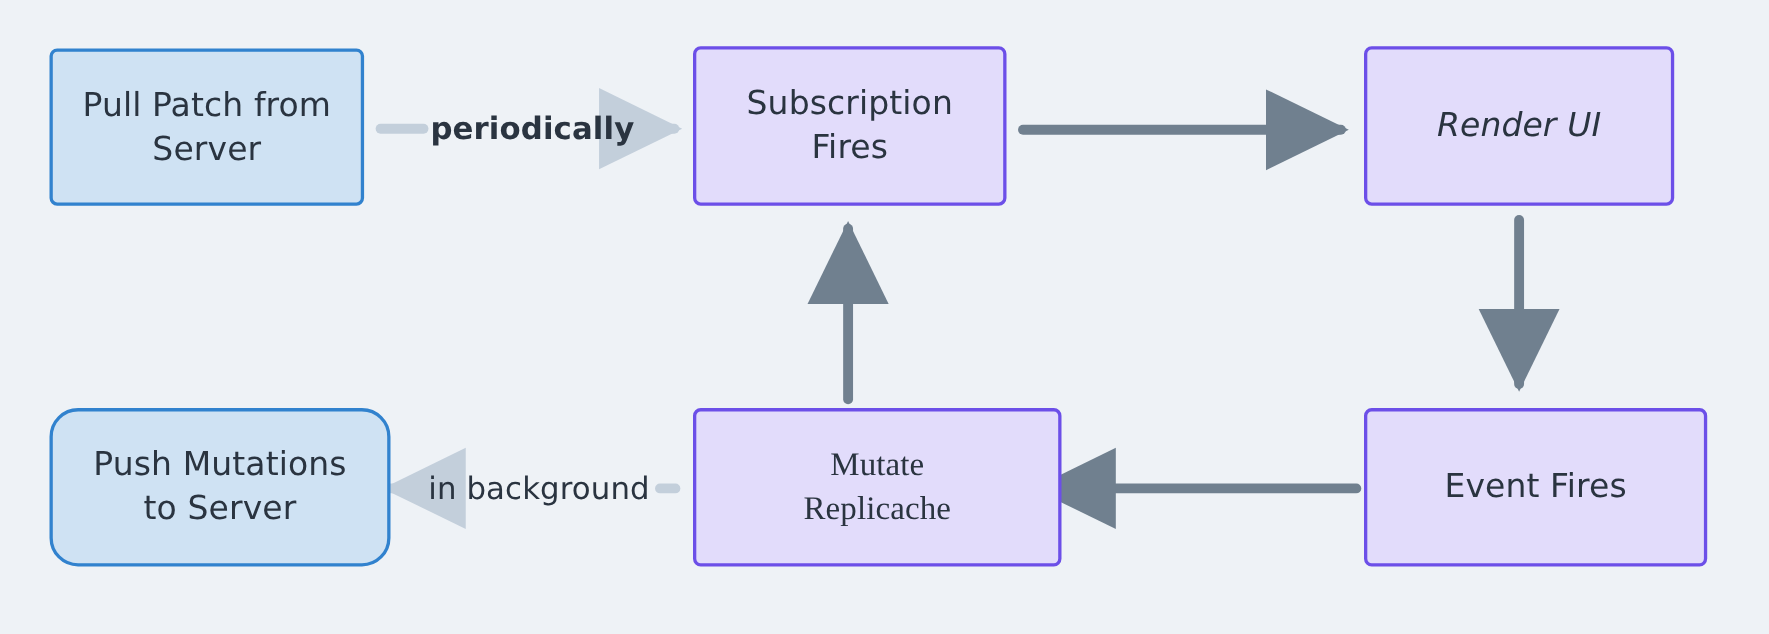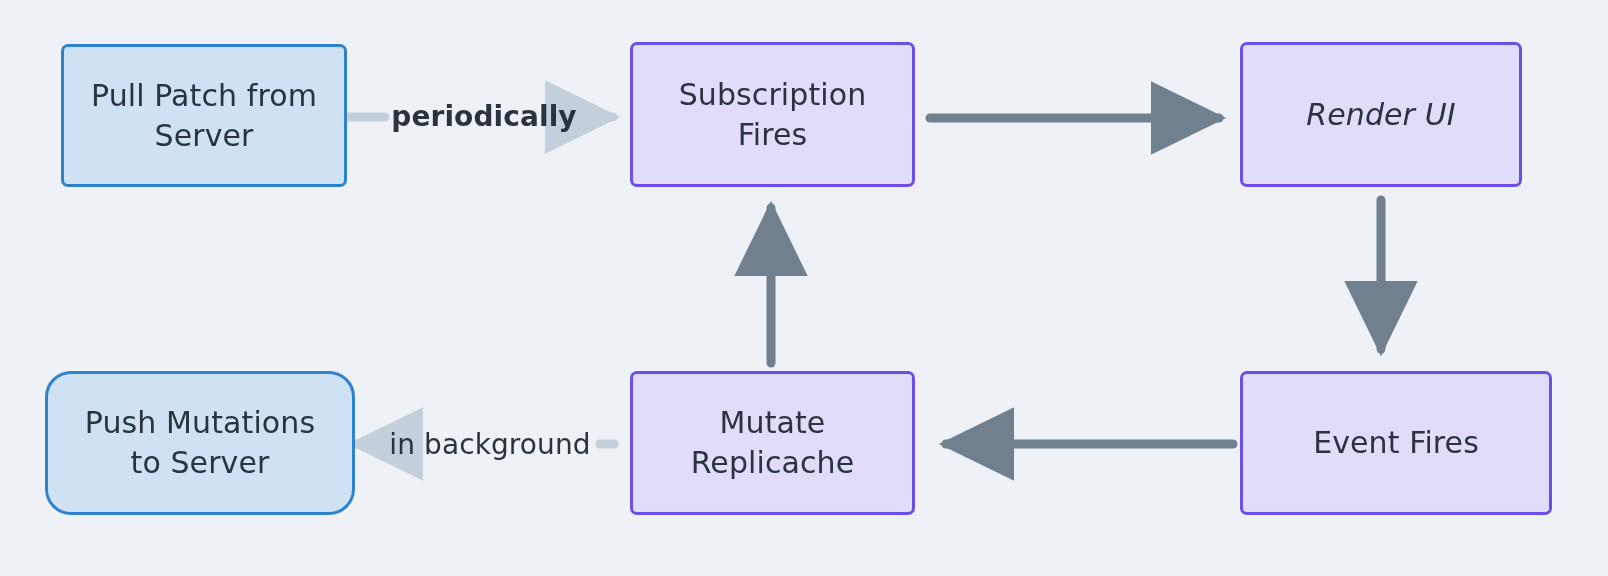--- a/index.html
+++ b/index.html
@@ -89,40 +89,40 @@
     <line x1="1381" y1="200" x2="1381" y2="349" stroke="#70808f" stroke-width="9" stroke-linecap="round" marker-end="url(#arrow-strong)"></line>
 
     <line x1="1233" y1="444" x2="946" y2="444" stroke="#70808f" stroke-width="9" stroke-linecap="round" marker-end="url(#arrow-strong)"></line>
 
     <line x1="614" y1="444" x2="600" y2="444" stroke="#c3cfdb" stroke-width="9" stroke-linecap="round"></line>
     <line x1="382" y1="444" x2="355" y2="444" stroke="#c3cfdb" stroke-width="9" stroke-linecap="round" marker-end="url(#arrow-muted)"></line>
 
     <line x1="771" y1="363" x2="771" y2="208" stroke="#70808f" stroke-width="9" stroke-linecap="round" marker-end="url(#arrow-strong)"></line>
   </svg>
 
-  <div class="node blue" style="left:45px; top:44px; width:286px; height:143px;margin-left:16px;">
+  <div class="node blue" style="left:45px; top:44px; width:286px; height:143px;">
     <span class="node-label">Pull Patch from
 Server</span>
   </div>
 
   <div class="node purple" style="left:630px; top:42px; width:285px; height:145px;">
     <span class="node-label">Subscription
 Fires</span>
   </div>
 
   <div class="node purple" style="left:1240px; top:42px; width:282px; height:145px;font-style:italic;">
     <span class="node-label">Render UI</span>
   </div>
 
   <div class="node blue" style="left:45px; top:371px; width:310px; height:144px;border-radius:26px;">
     <span class="node-label">Push Mutations
 to Server</span>
   </div>
 
-  <div class="node purple" style="left:630px; top:371px; width:285px; height:144px;">
+  <div class="node purple" style="left:630px; top:371px; width:335px; height:144px;font-family:Liberation Serif, serif;">
     <span class="node-label">Mutate
 Replicache</span>
   </div>
 
   <div class="node purple" style="left:1240px; top:371px; width:312px; height:144px;">
     <span class="node-label">Event Fires</span>
   </div>
 
   <div class="edge-label" style="left:484px; top:117px;font-weight:bold;">periodically</div>
 

